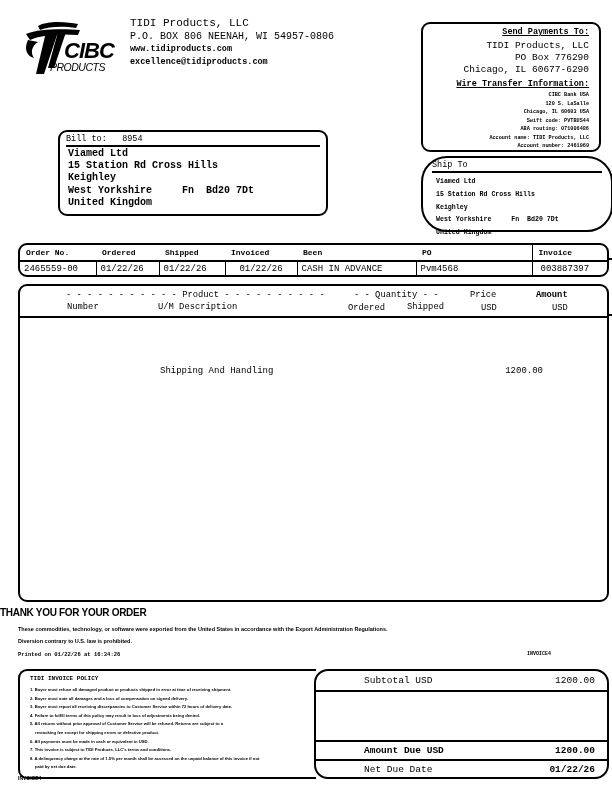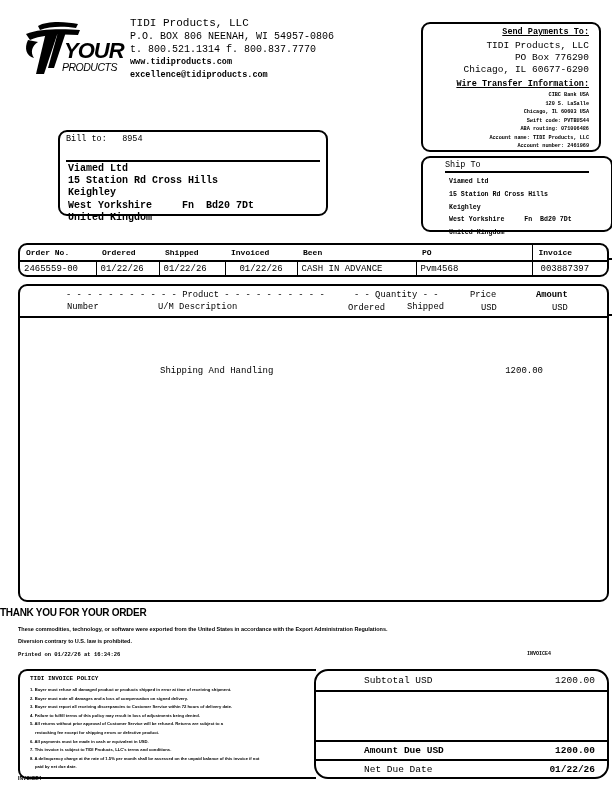--- a/index.html
+++ b/index.html
@@ -18,25 +18,25 @@
   .company .small { font-size: 8.5px; font-weight: bold; }
 
   
   .remit { left: 421px; top: 22px; width: 180px; height: 130px; padding: 3px 10px; text-align: right; }
   .remit .hdr { font-size: 8.5px; font-weight: bold; text-decoration: underline; white-space: nowrap; }
   .remit .l { font-size: 9.5px; line-height: 12px; white-space: nowrap; }
   .remit .tiny { font-size: 5.2px; font-weight: bold; line-height: 8.5px; white-space: nowrap; }
 
   
   .billto { left: 58px; top: 130px; width: 270px; height: 86px; padding: 2px 8px; }
-  .billto .hdr { font-size: 8.5px; border-bottom: 2px solid #000; padding-bottom: 16px; margin: 0 -2px 1px -2px; white-space: nowrap; }
+  .billto .hdr { font-size: 8.5px; border-bottom: 2px solid #000; padding-bottom: 1px; margin: 0 -2px 1px -2px; white-space: nowrap; }
   .billto .l { font-size: 10px; font-weight: bold; line-height: 12.2px; white-space: nowrap; }
 
   
-  .shipto { left: 421px; top: 156px; width: 192px; height: 76px; padding: 2px 26px; }
+  .shipto { left: 421px; top: 156px; width: 192px; height: 76px; padding: 2px 13px; border-radius: 26px; }
   .shipto .hdr { font-size: 8.5px; border-bottom: 2px solid #000; padding-bottom: 1px; margin: 0 -4px 3px -4px; white-space: nowrap; }
   .shipto .l { font-size: 6.6px; font-weight: bold; line-height: 12.8px; white-space: nowrap; }
 
   
   .orderbox { left: 18px; top: 243px; width: 591px; height: 34px; }
   .orderbox table { border-collapse: collapse; width: 100%; height: 100%; table-layout: fixed; }
   .orderbox th { font-size: 8px; font-weight: bold; text-align: left; padding: 0 6px; height: 15px; }
   .orderbox td { font-size: 9px; padding: 0 4px; border-top: 2px solid #000; border-left: 1px solid #000; white-space: nowrap; }
   .orderbox td:first-child { border-left: none; }
   .orderbox .invoice-col { border-left: 1px solid #000; }
@@ -73,28 +73,27 @@
 <body>
 
 <div class="abs logo">
   <svg width="100" height="60" viewBox="0 0 100 60">
     <path d="M20 8 C30 2, 50 4, 60 6 L58 10 C46 8, 32 8, 22 12 Z" fill="#000"></path>
     <path d="M8 16 C22 10, 48 11, 62 12 L60 17 C44 16, 26 16, 12 22 Z" fill="#000"></path>
     <path d="M28 14 L40 14 L26 56 L18 56 Z" fill="#000"></path>
     <path d="M10 22 C6 30, 8 38, 16 40 C12 34, 14 28, 20 24 Z" fill="#000"></path>
     <path d="M40 14 L48 14 L36 50 L30 50 Z" fill="#000"></path>
   </svg>
-  <div class="abs" style="left:46px;top:20px;font-family:'Liberation Sans',sans-serif;font-weight:bold;font-style:italic;font-size:22px;letter-spacing:-1px;">YOUR</div>
-  <div class="abs" style="left:44px;top:43px;font-family:'Liberation Sans',sans-serif;font-style:italic;font-size:10.5px;letter-spacing:-0.5px;">PRODUCTS</div>
+  <div class="abs" style="left:46px;top:20px;font-family:'Liberation Sans',sans-serif;font-weight:bold;font-style:italic;font-size:22px;letter-spacing:-1px;">CIBC</div>
+  <div class="abs" style="left:32px;top:43px;font-family:'Liberation Sans',sans-serif;font-style:italic;font-size:10.5px;letter-spacing:-0.5px;">PRODUCTS</div>
 </div>
 
 <div class="abs company">
   <div class="line name">TIDI Products, LLC</div>
   <div class="line">P.O. BOX 806 NEENAH, WI 54957-0806</div>
-  <div class="line">t. 800.521.1314  f. 800.837.7770</div>
   <div class="line small">www.tidiproducts.com</div>
   <div class="line small">excellence@tidiproducts.com</div>
 </div>
 
 <div class="box remit">
   <div class="hdr">Send Payments To:</div>
   <div class="l" style="margin-top:3px">TIDI Products, LLC</div>
   <div class="l">PO Box 776290</div>
   <div class="l">Chicago, IL 60677-6290</div>
   <div class="hdr" style="margin-top:3px">Wire Transfer Information:</div>

